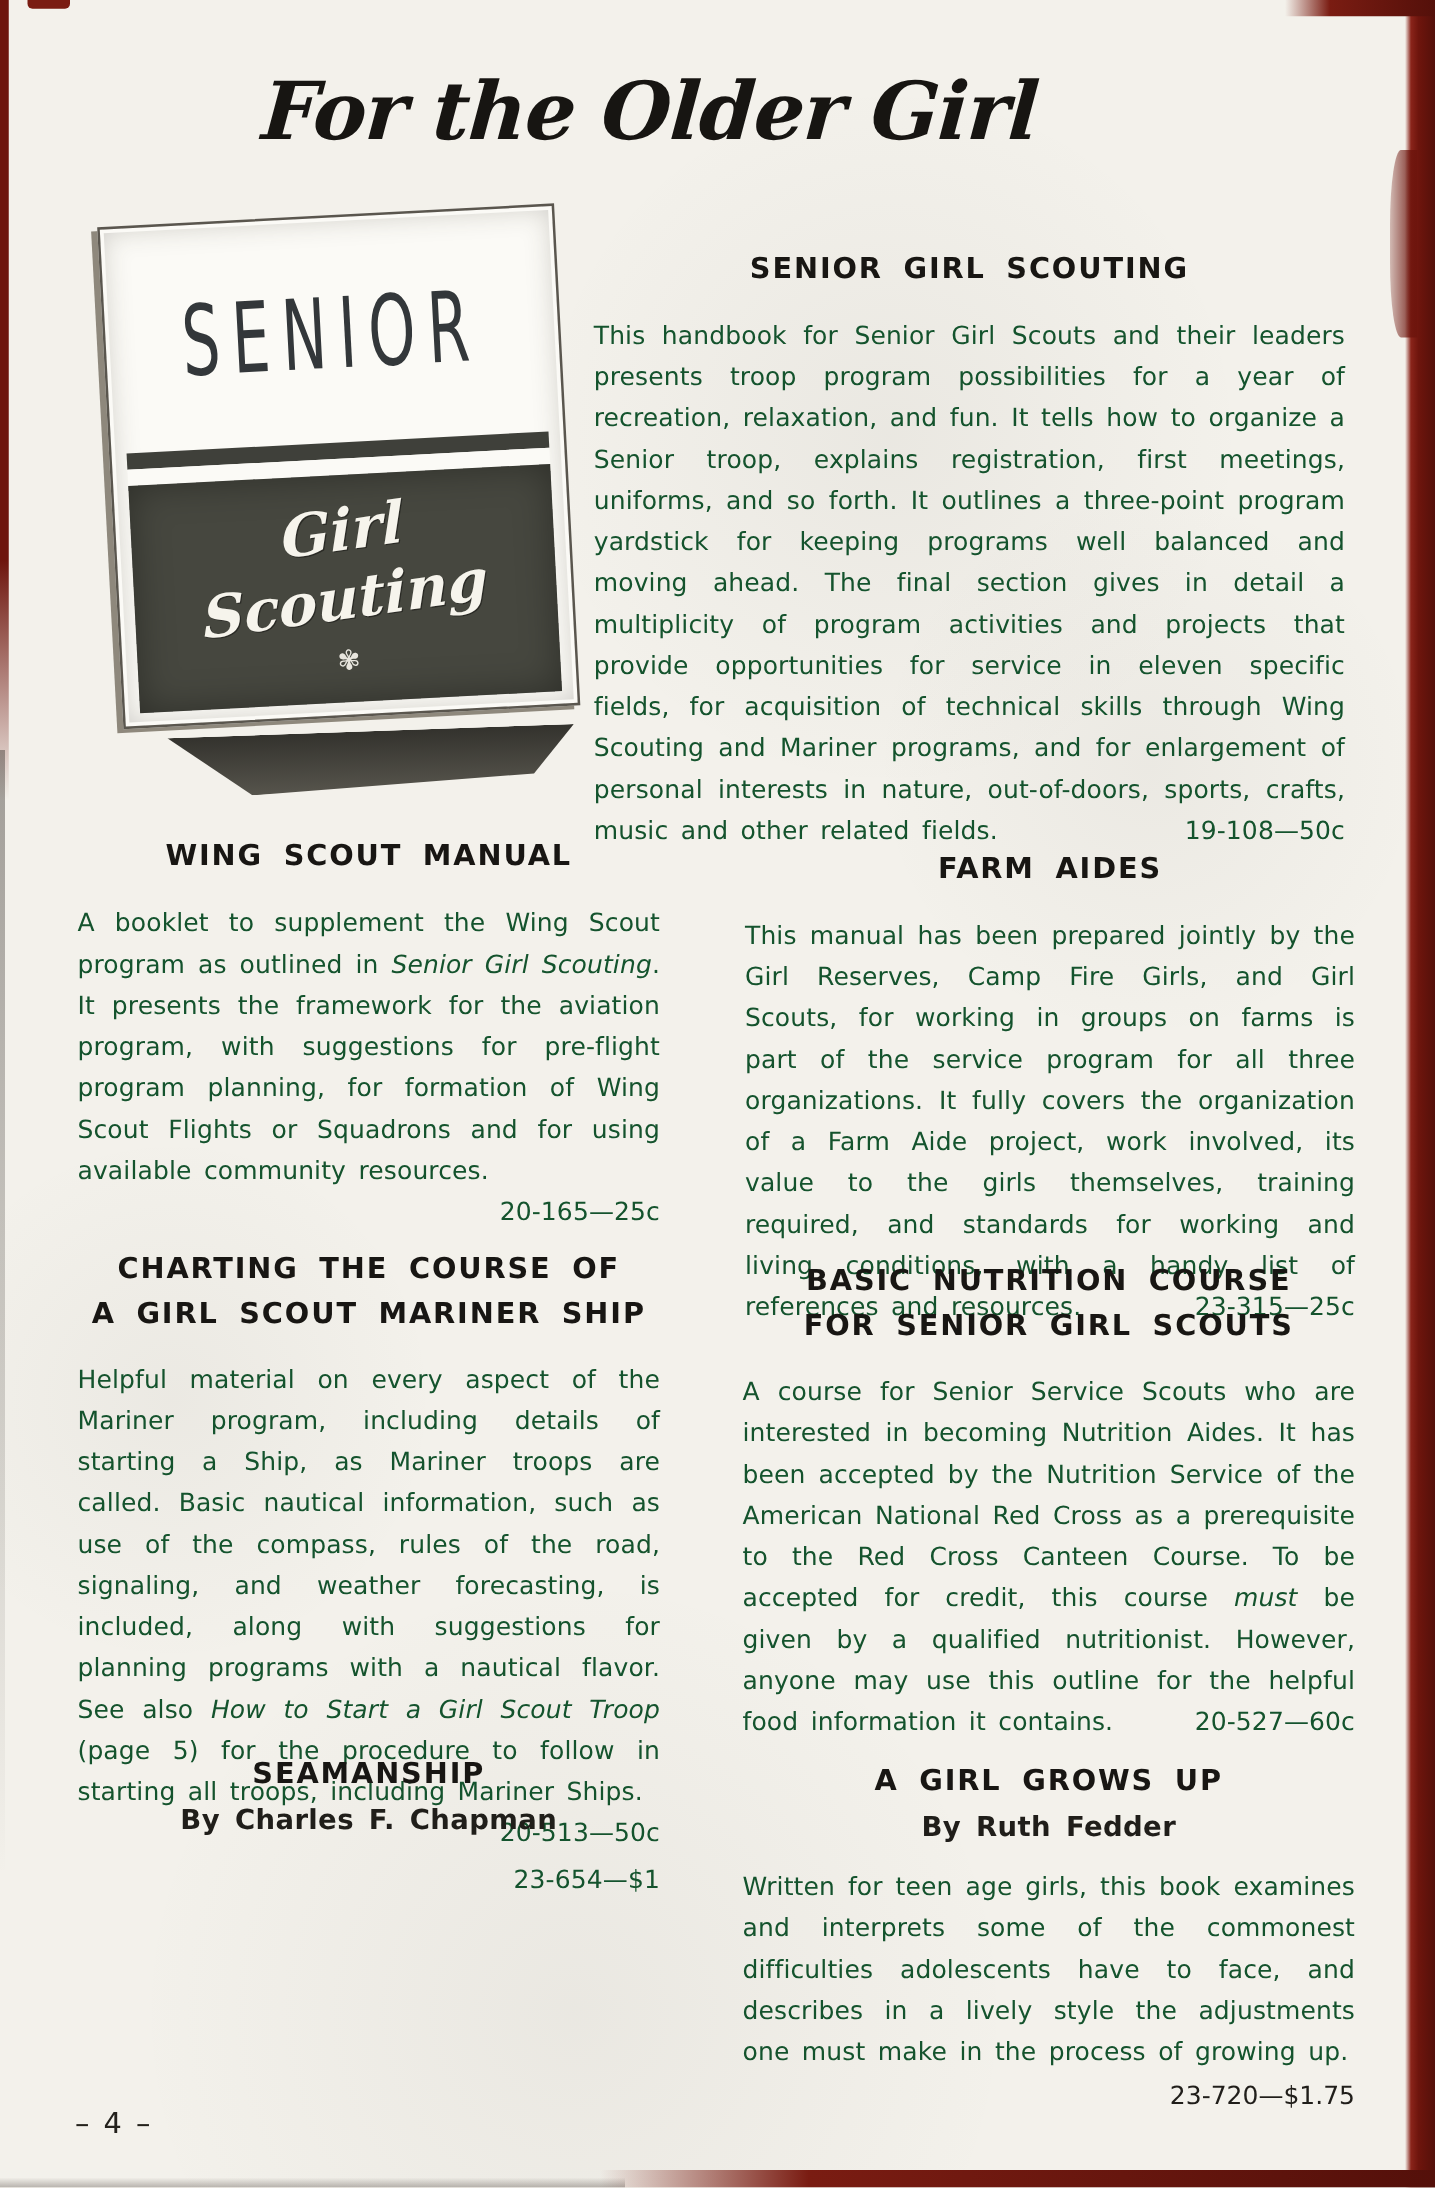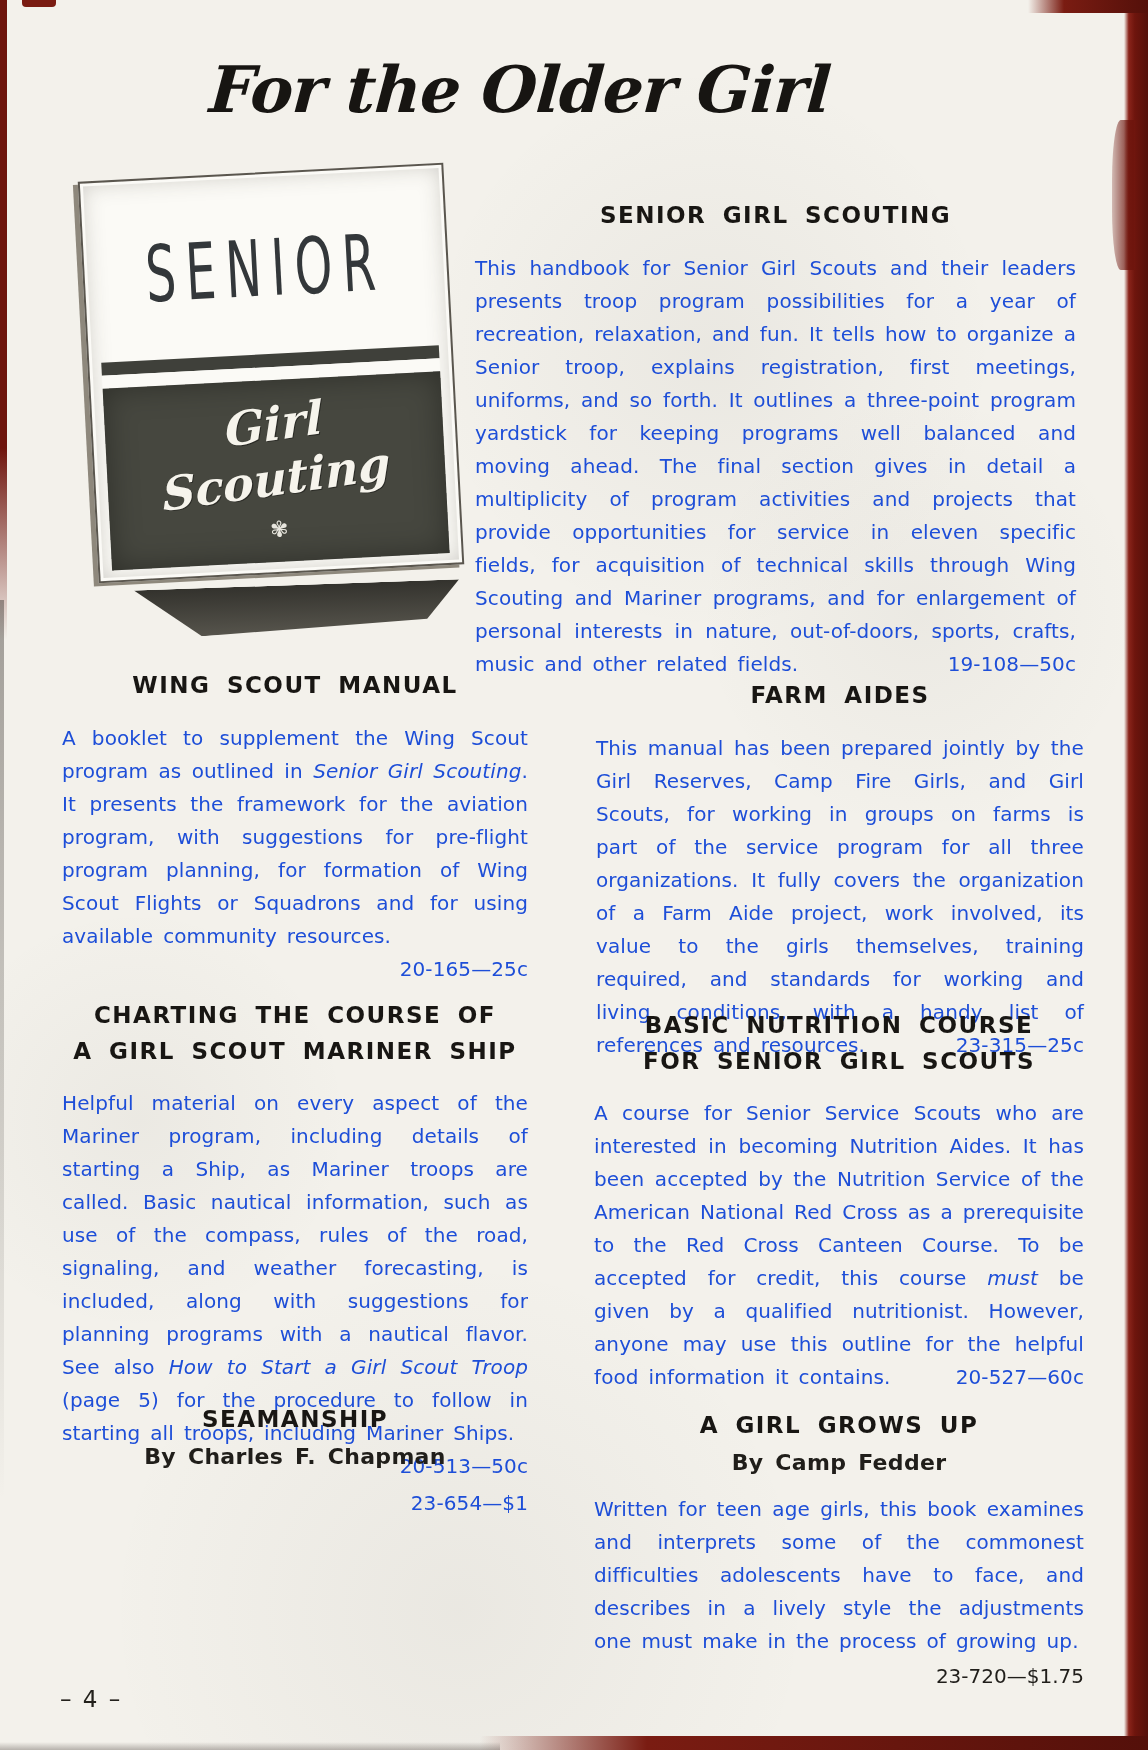--- a/index.html
+++ b/index.html
@@ -79,21 +79,21 @@
   .sec h2{
     margin:0 0 18px 0;font-size:23px;font-weight:bold;text-align:center;
     letter-spacing:1.5px;word-spacing:7px;color:#181613;line-height:1.55;
   }
   .sec .byline{
     margin:-12px 0 18px 0;text-align:center;font-size:22px;
     font-weight:bold;letter-spacing:.3px;word-spacing:4px;
   }
   .sec p{
     margin:0;font-size:20px;line-height:33px;text-align:justify;
-    word-spacing:3.5px;letter-spacing:.1px;color:#1d4ed8;
+    word-spacing:3.5px;letter-spacing:.1px;color:#14532d;
   }
   .sec p::after{content:"";display:block;clear:both;}
   .code{float:right;margin-left:14px;white-space:nowrap;}
   .code-center{margin-top:2px;text-align:right;font-size:20px;line-height:33px;word-spacing:3px;}
   .sec i{font-style:italic;}
 
   .sec-senior{left:475px;top:198px;width:601px;}
   .sec-wing{left:62px;top:668px;width:466px;}
   .sec-farm{left:596px;top:678px;width:488px;}
   .sec-charting{left:62px;top:998px;width:466px;}
@@ -165,18 +165,18 @@
 </section>
 
 <section class="sec sec-seamanship">
   <h2>SEAMANSHIP</h2>
   <div class="byline">By Charles F. Chapman</div>
   <p><span class="code">23-654—$1</span></p>
 </section>
 
 <section class="sec sec-girlgrows">
   <h2>A GIRL GROWS UP</h2>
-  <div class="byline">By Camp Fedder</div>
+  <div class="byline">By Ruth Fedder</div>
   <p><span>Written for teen age girls, this book examines and interprets some of the commonest difficulties adolescents have to face, and describes in a lively style the adjustments one must make in the process of growing up.</span></p>
   <div class="code-center">23-720—$1.75</div>
 </section>
 
 <div class="page-number">– 4 –</div>
 
 </body></html>

